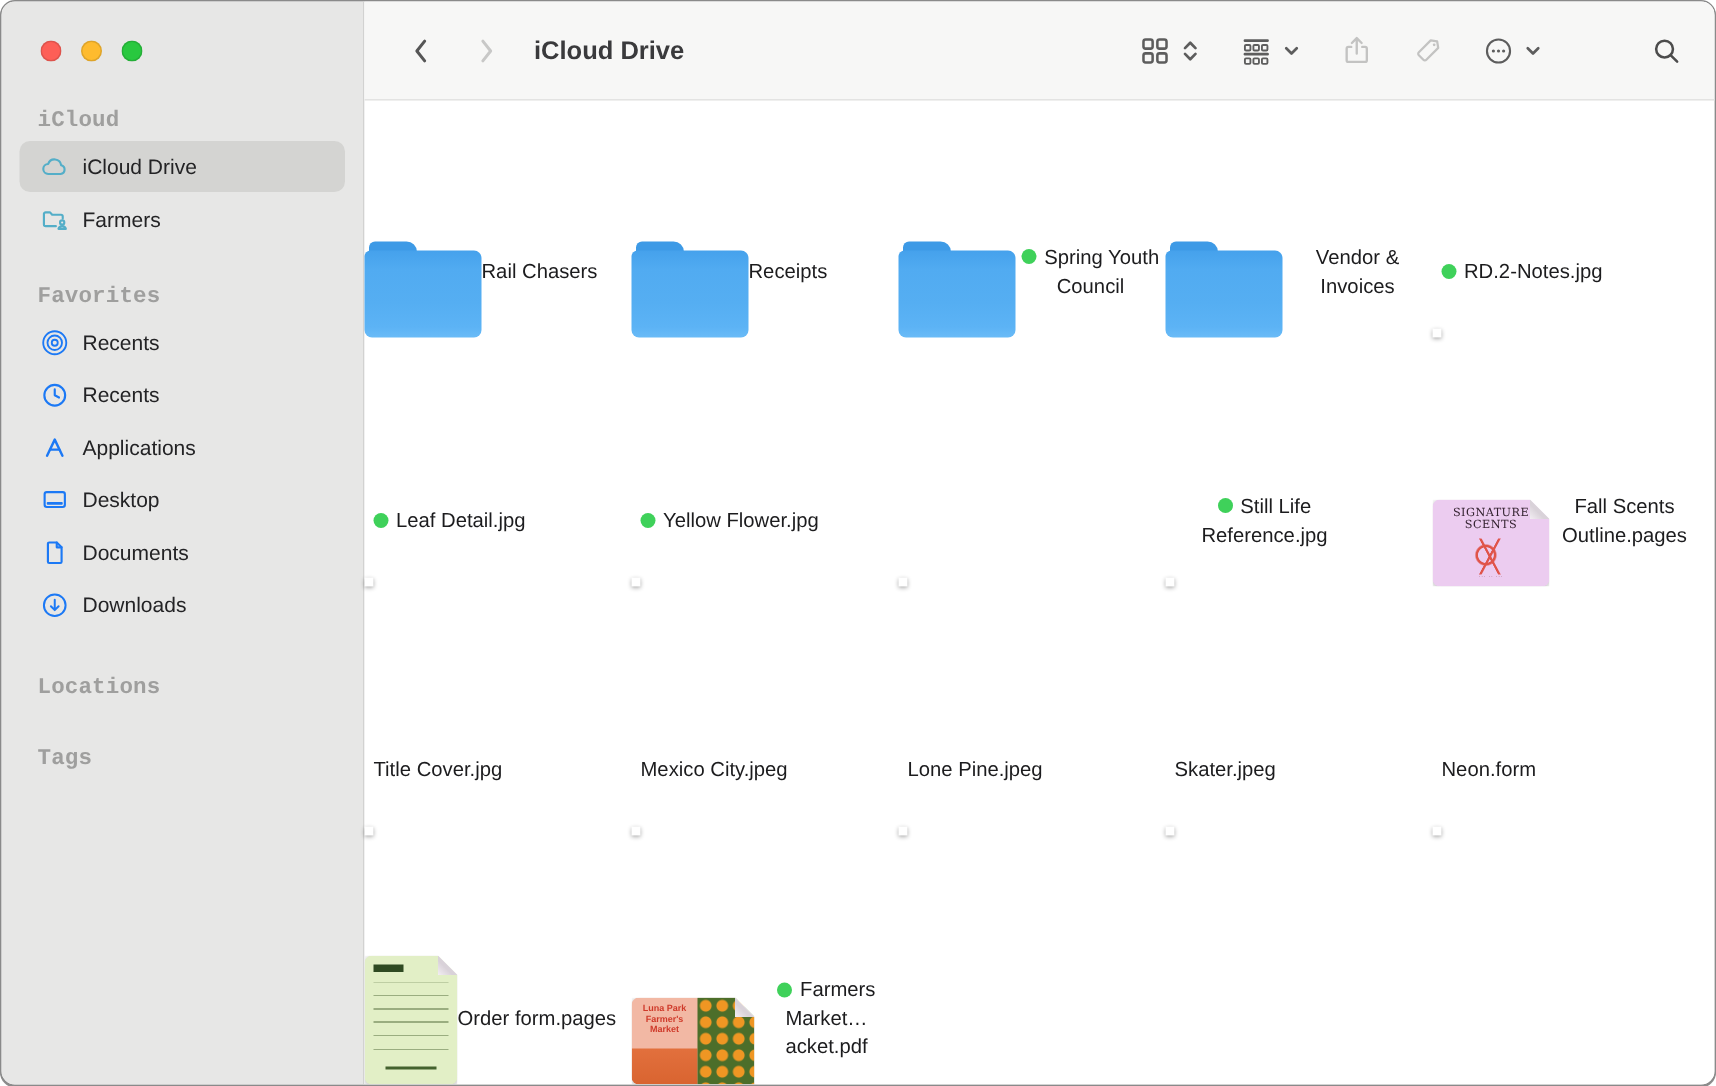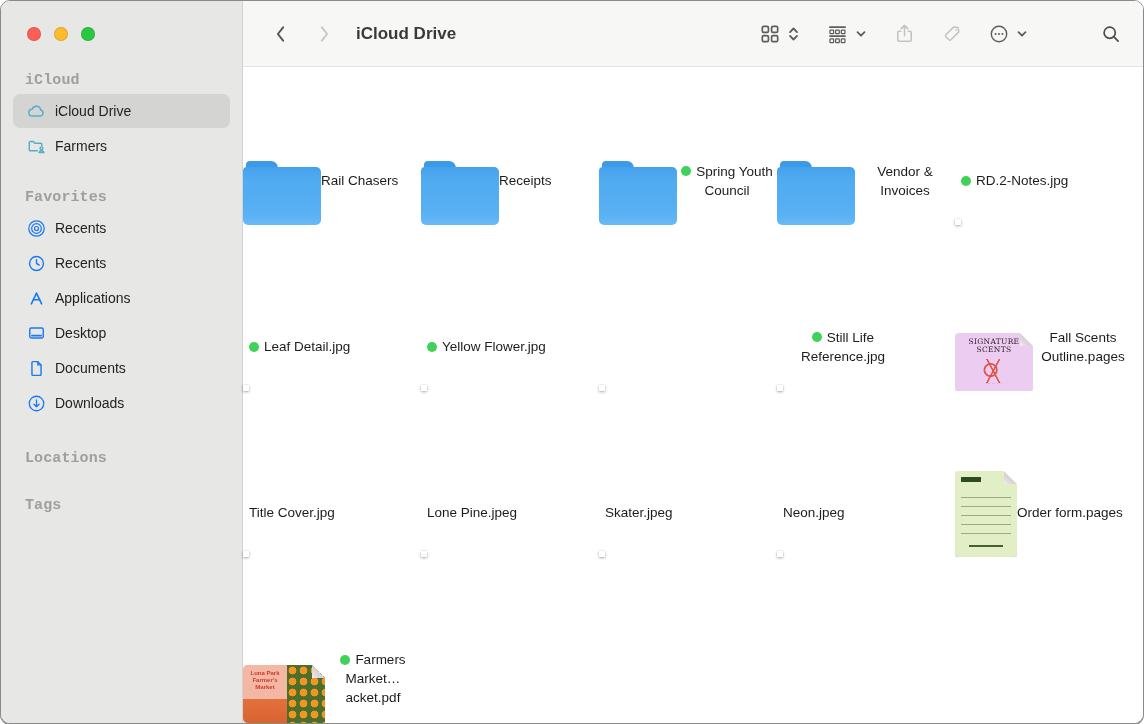--- a/index.html
+++ b/index.html
@@ -415,40 +415,48 @@
           <div class="thumbbox">
             <div class="frame">
               <div class="t-title"></div>
             </div>
           </div>
           <div class="flabel">Title Cover.jpg</div>
         </div>
         <div class="cell">
           <div class="thumbbox">
             <div class="frame">
+              <div class="t-mexico"></div>
+            </div>
+          </div>
+          <div class="flabel">Mexico City.jpeg</div>
+        </div>
+        <div class="cell">
+          <div class="thumbbox">
+            <div class="frame">
               <div class="t-lone"></div>
             </div>
           </div>
           <div class="flabel">Lone Pine.jpeg</div>
         </div>
         <div class="cell">
           <div class="thumbbox">
             <div class="frame">
               <div class="t-skater"></div>
             </div>
           </div>
           <div class="flabel">Skater.jpeg</div>
         </div>
         <div class="cell">
           <div class="thumbbox">
             <div class="frame">
               <div class="t-neon"></div>
             </div>
           </div>
-          <div class="flabel">Neon.jpeg</div>
+          <div class="flabel">Neon.form</div>
         </div>
         <div class="cell">
           <div class="thumbbox">
             <div class="doc t-order"></div>
           </div>
           <div class="flabel">Order form.pages</div>
         </div>
         <div class="cell">
           <div class="thumbbox">
             <div class="doc t-farm">

